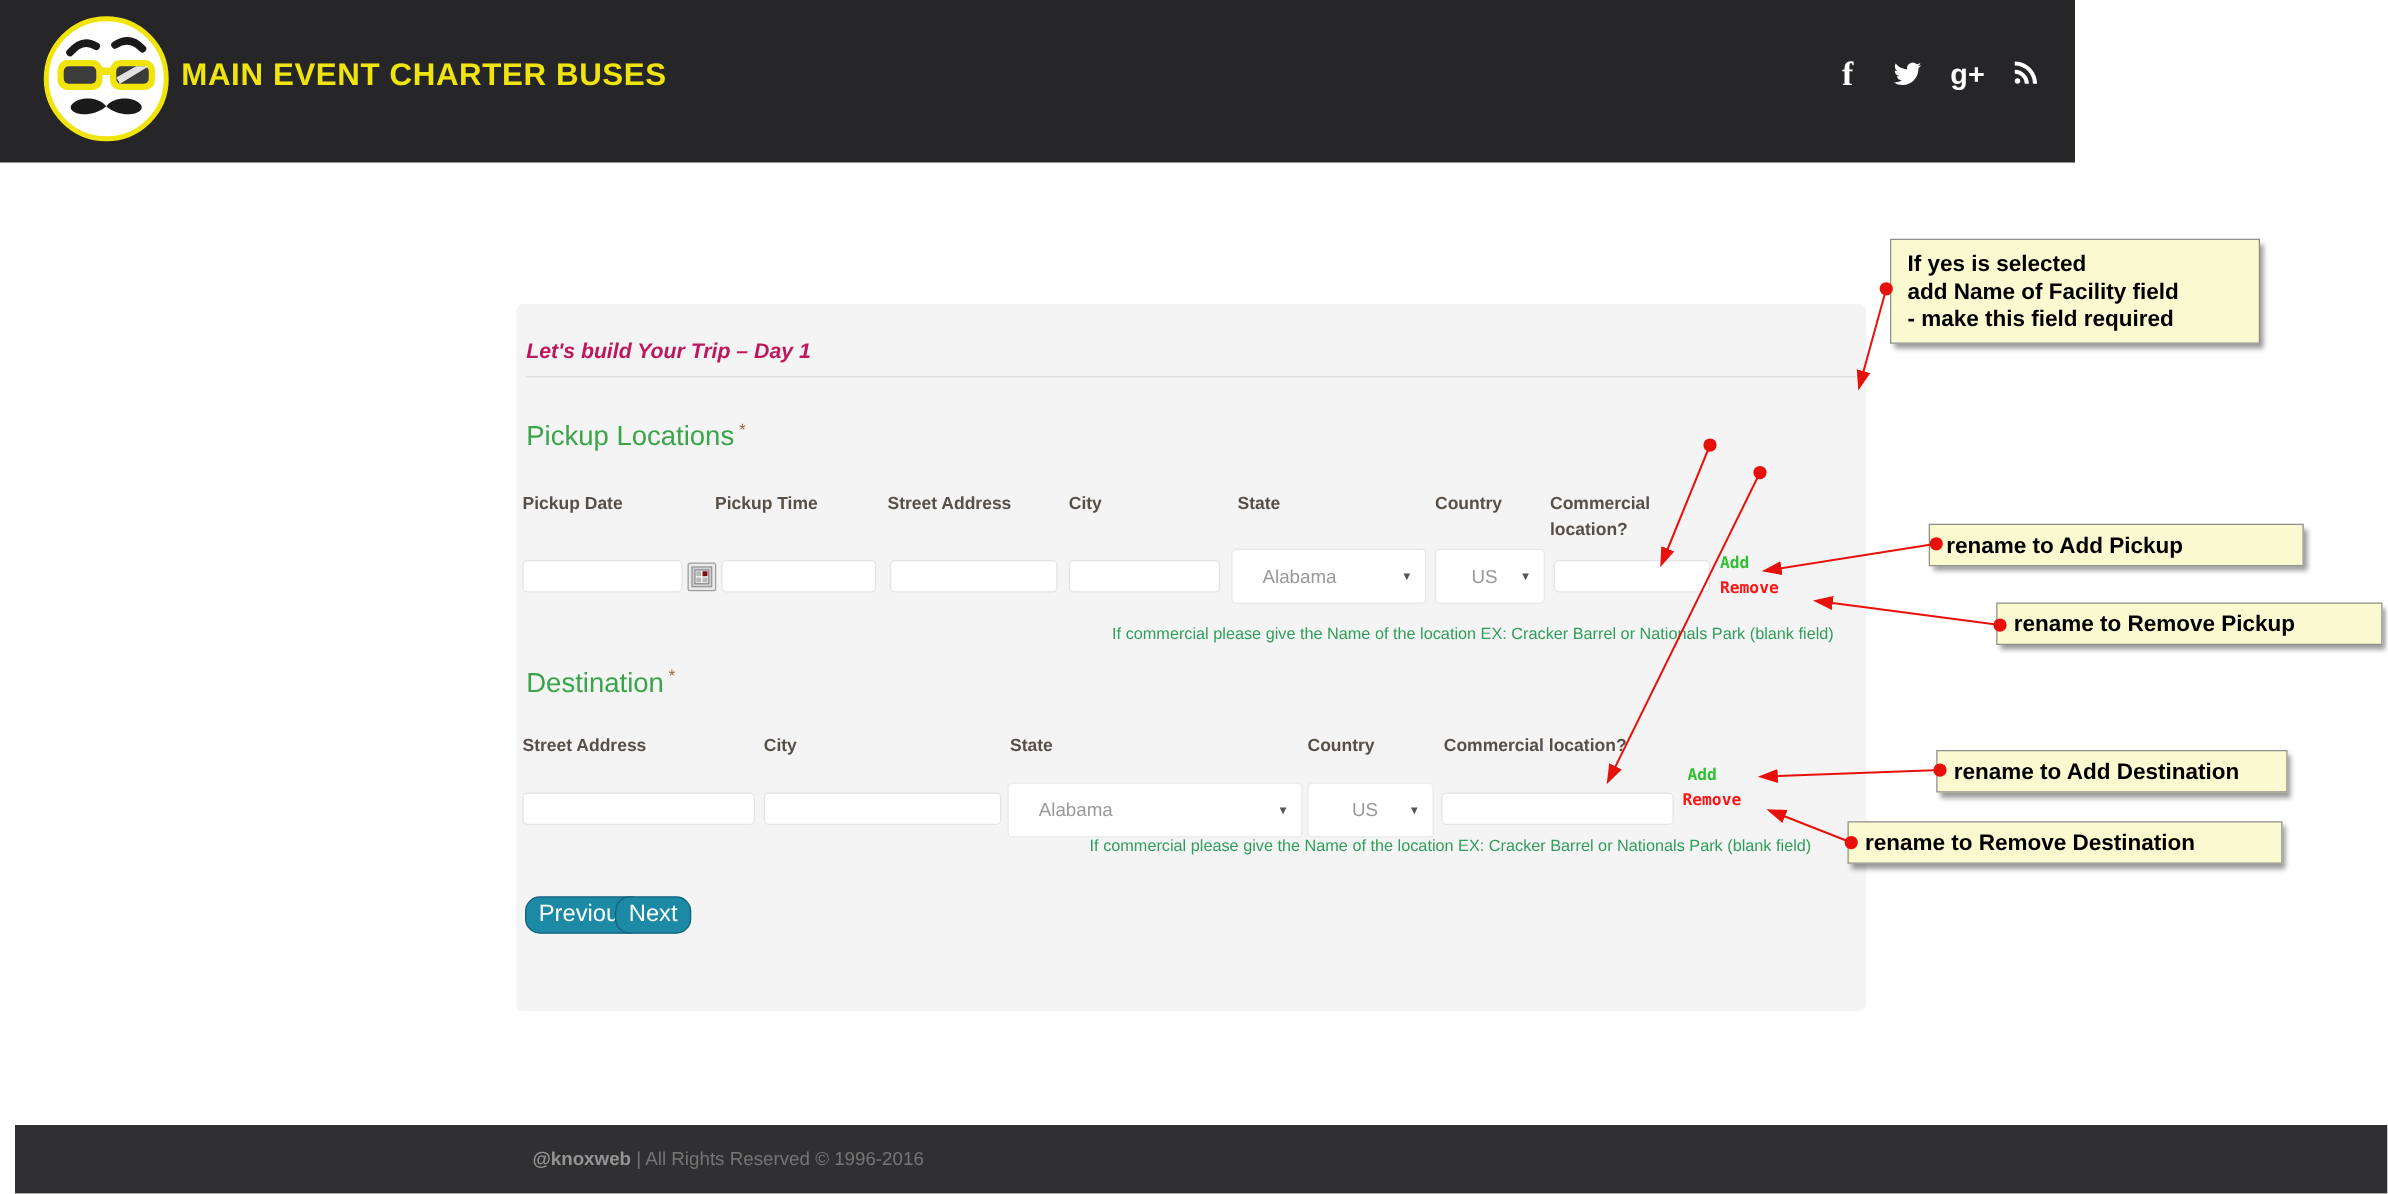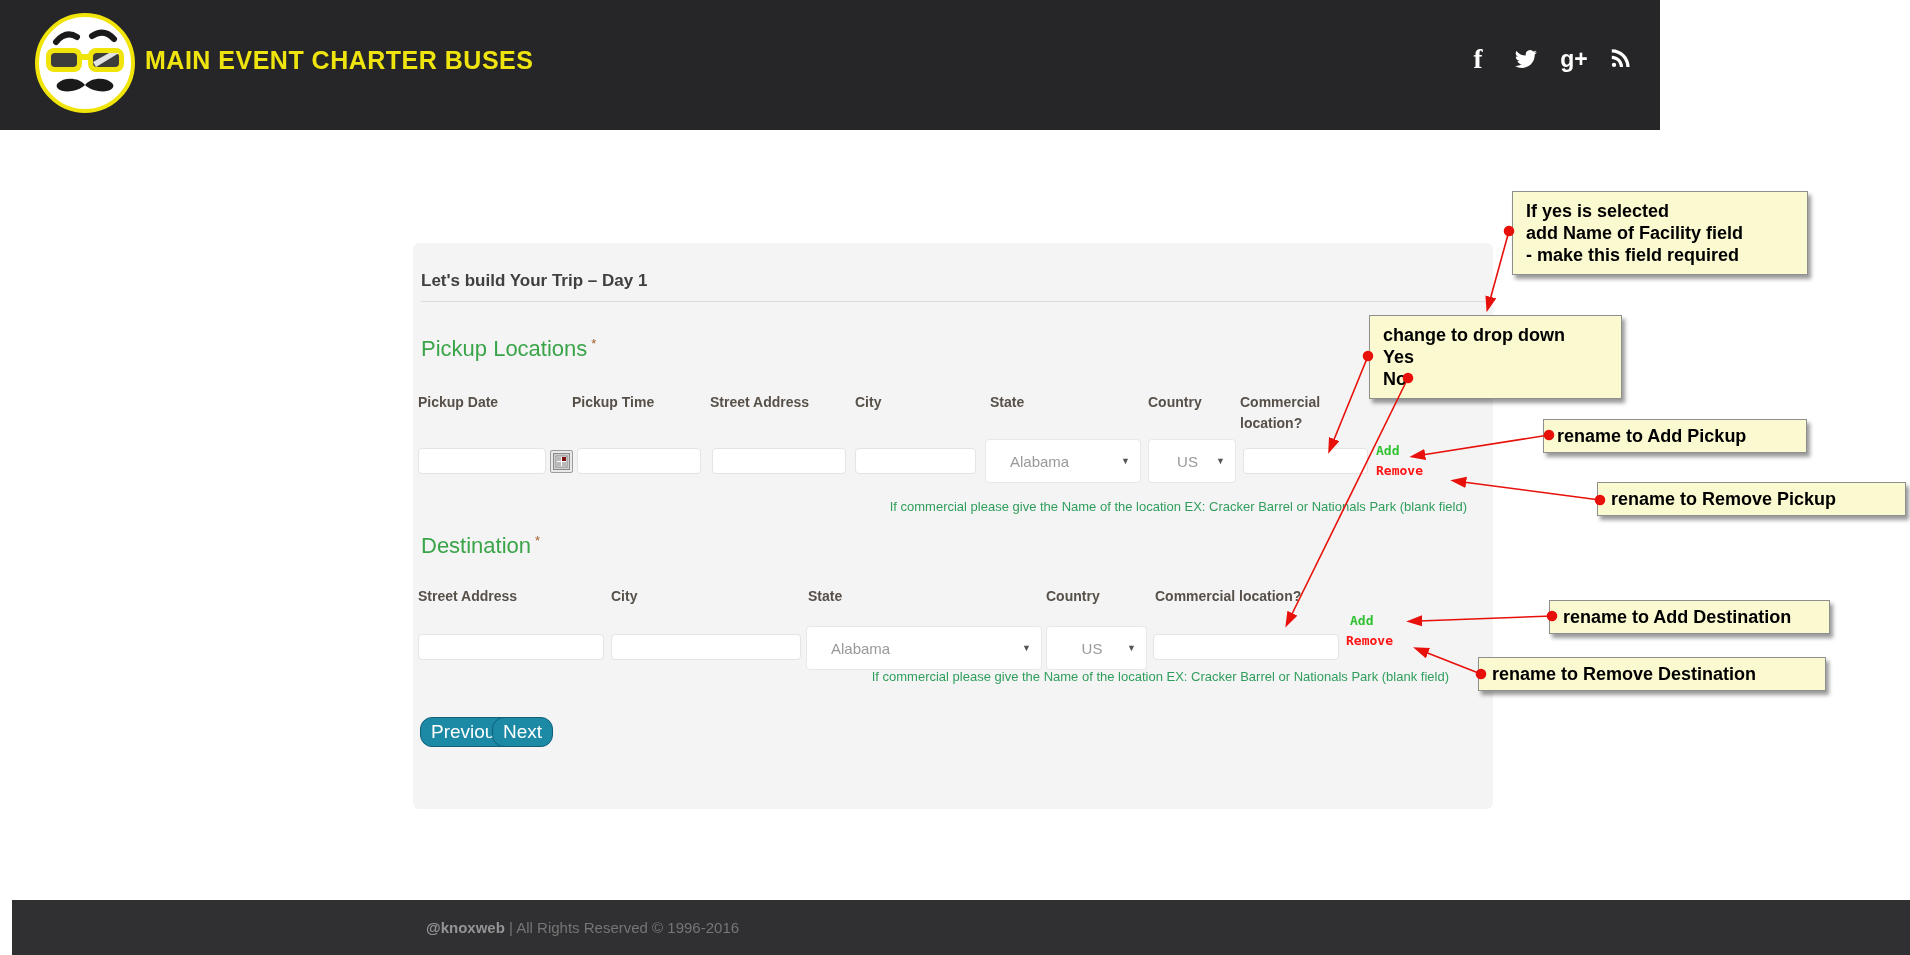--- a/index.html
+++ b/index.html
@@ -14,21 +14,21 @@
   .social{position:absolute;right:25px;top:44px;display:flex;align-items:center;gap:22px;}
   .s-icon{display:flex;align-items:center;justify-content:center;width:26px;height:30px;
           color:#fff;cursor:pointer;text-decoration:none;}
   .s-icon.fb{font-size:27px;font-weight:bold;font-family:"Liberation Serif",serif;}
   .s-icon.gp{font-size:23px;font-weight:bold;}
 
   
   .panel{position:absolute;left:413px;top:243px;width:1080px;height:566px;
          background:#f4f4f4;border-radius:6px;}
   .abs{position:absolute;}
-  .form-title{left:8px;top:28px;font-size:17px;font-weight:bold;color:#404040;}
+  .form-title{left:8px;top:28px;font-size:17px;font-weight:bold;color:#be185d;font-style:italic;}
   .divider{left:8px;right:8px;top:58px;height:0;border-top:1px solid #dcdcdc;}
   .sec-head{font-size:22px;font-weight:400;color:#3aa449;white-space:nowrap;}
   .req{font-size:13px;color:#a2602c;vertical-align:super;margin-left:4px;}
   .col-h{font-size:14px;font-weight:bold;color:#575049;line-height:21px;}
   .ti{position:absolute;height:26px;border:1px solid #e4e4e4;border-radius:4px;background:#fff;
       font-size:14px;color:#777;padding:0 6px;box-sizing:border-box;outline:none;}
   .sel{position:absolute;height:44px;border:1px solid #e8e8e8;border-radius:4px;background:#fff;
        display:flex;align-items:center;box-sizing:border-box;cursor:pointer;color:#999;font-size:15px;}
   .sel .sel-val{padding-left:24px;flex:1;}
   .sel.center .sel-val{text-align:center;padding-left:10px;}
@@ -168,26 +168,21 @@
 
     <button class="btn" style="left:7px;top:474px;">Previous</button>
     <button class="btn" style="left:79px;top:474px;">Next</button>
   </section>
 
   <div class="note" style="left:1512px;top:191px;width:296px;">
     <div>If yes is selected</div>
     <div>add Name of Facility field</div>
     <div>- make this field required</div>
   </div>
-  <div class="note" style="left:1369px;top:315px;width:253px;">
-    <div>change to drop down</div>
-    <div>Yes</div>
-    <div>No</div>
-  </div>
-  <div class="note single" style="left:1543px;top:419px;width:264px;">
+  <div class="note single" style="left:1543px;top:419px;width:300px;">
     <span>rename to Add Pickup</span>
   </div>
   <div class="note single" style="left:1597px;top:482px;width:309px;">
     <span>rename to Remove Pickup</span>
   </div>
   <div class="note single" style="left:1549px;top:600px;width:281px;">
     <span>rename to Add Destination</span>
   </div>
   <div class="note single" style="left:1478px;top:657px;width:348px;">
     <span>rename to Remove Destination</span>

